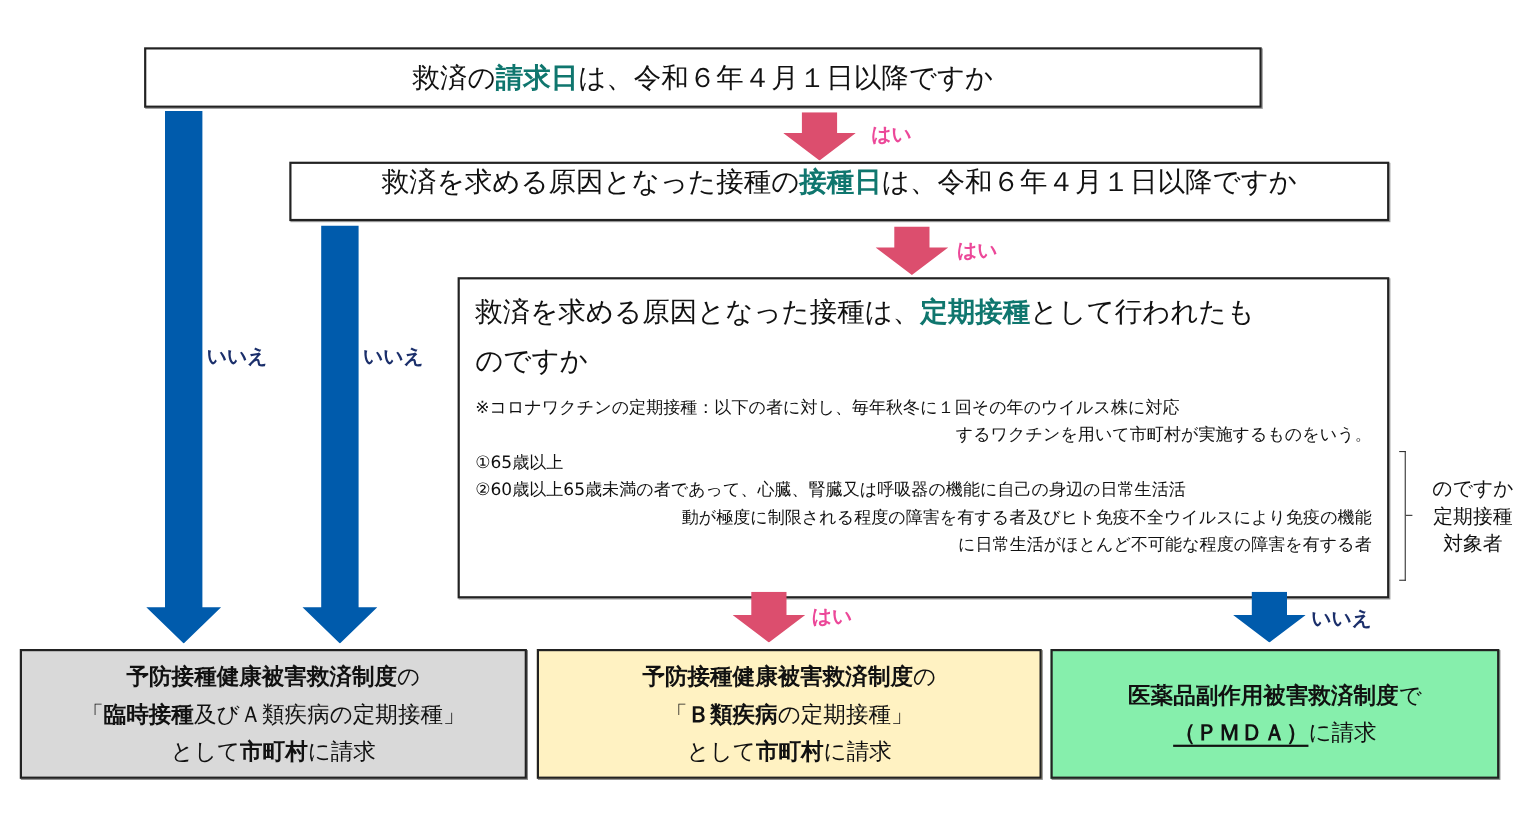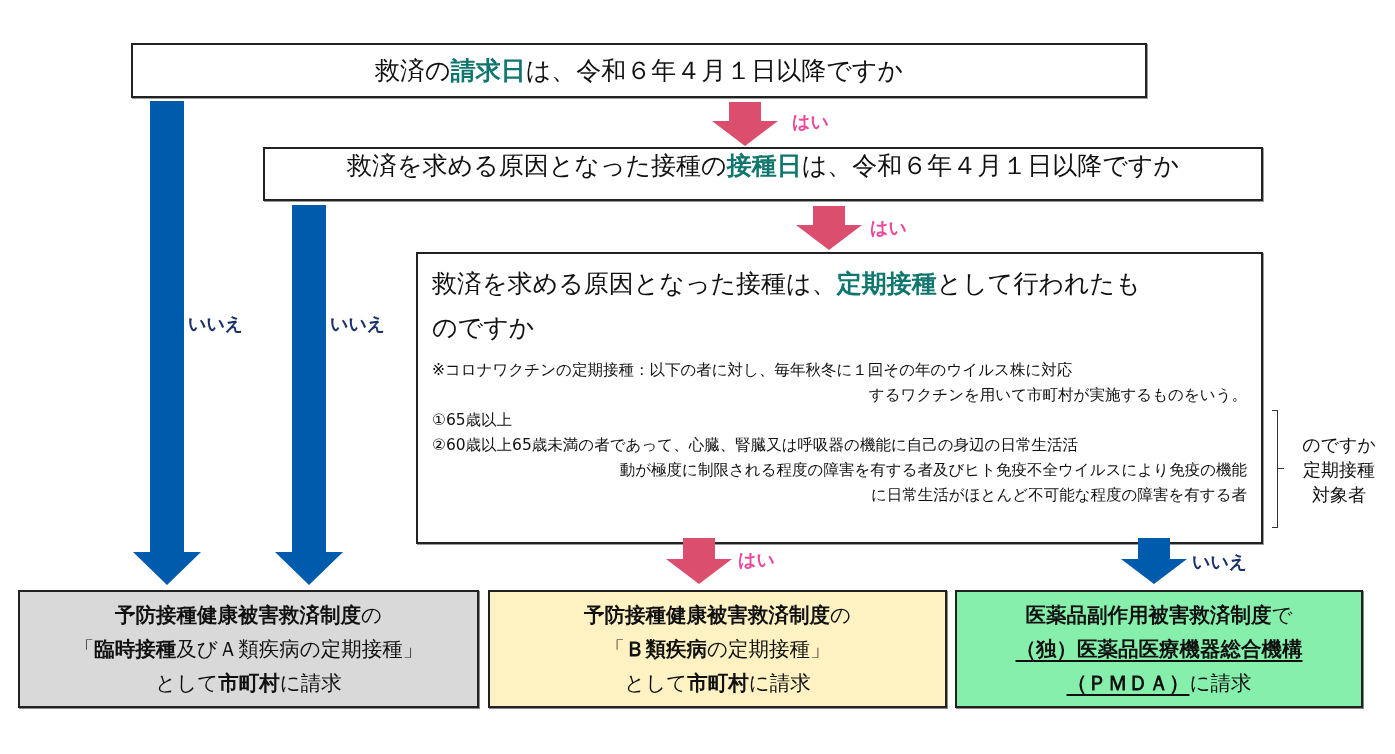--- a/index.html
+++ b/index.html
@@ -111,15 +111,14 @@
 </div>
 
 <div class="result r2">
   <div><span class="b">予防接種健康被害救済制度</span><span>の</span></div>
   <div><span>「</span><span class="b">Ｂ類疾病</span><span>の定期接種」</span></div>
   <div><span>として</span><span class="b">市町村</span><span>に請求</span></div>
 </div>
 
 <div class="result r3">
   <div><span class="b">医薬品副作用被害救済制度</span><span>で</span></div>
-  <div><span class="b u">（独）医薬品医療機器総合機構</span></div>
   <div><span class="b u">（ＰＭＤＡ）</span><span>に請求</span></div>
 </div>
 
 </body></html>

